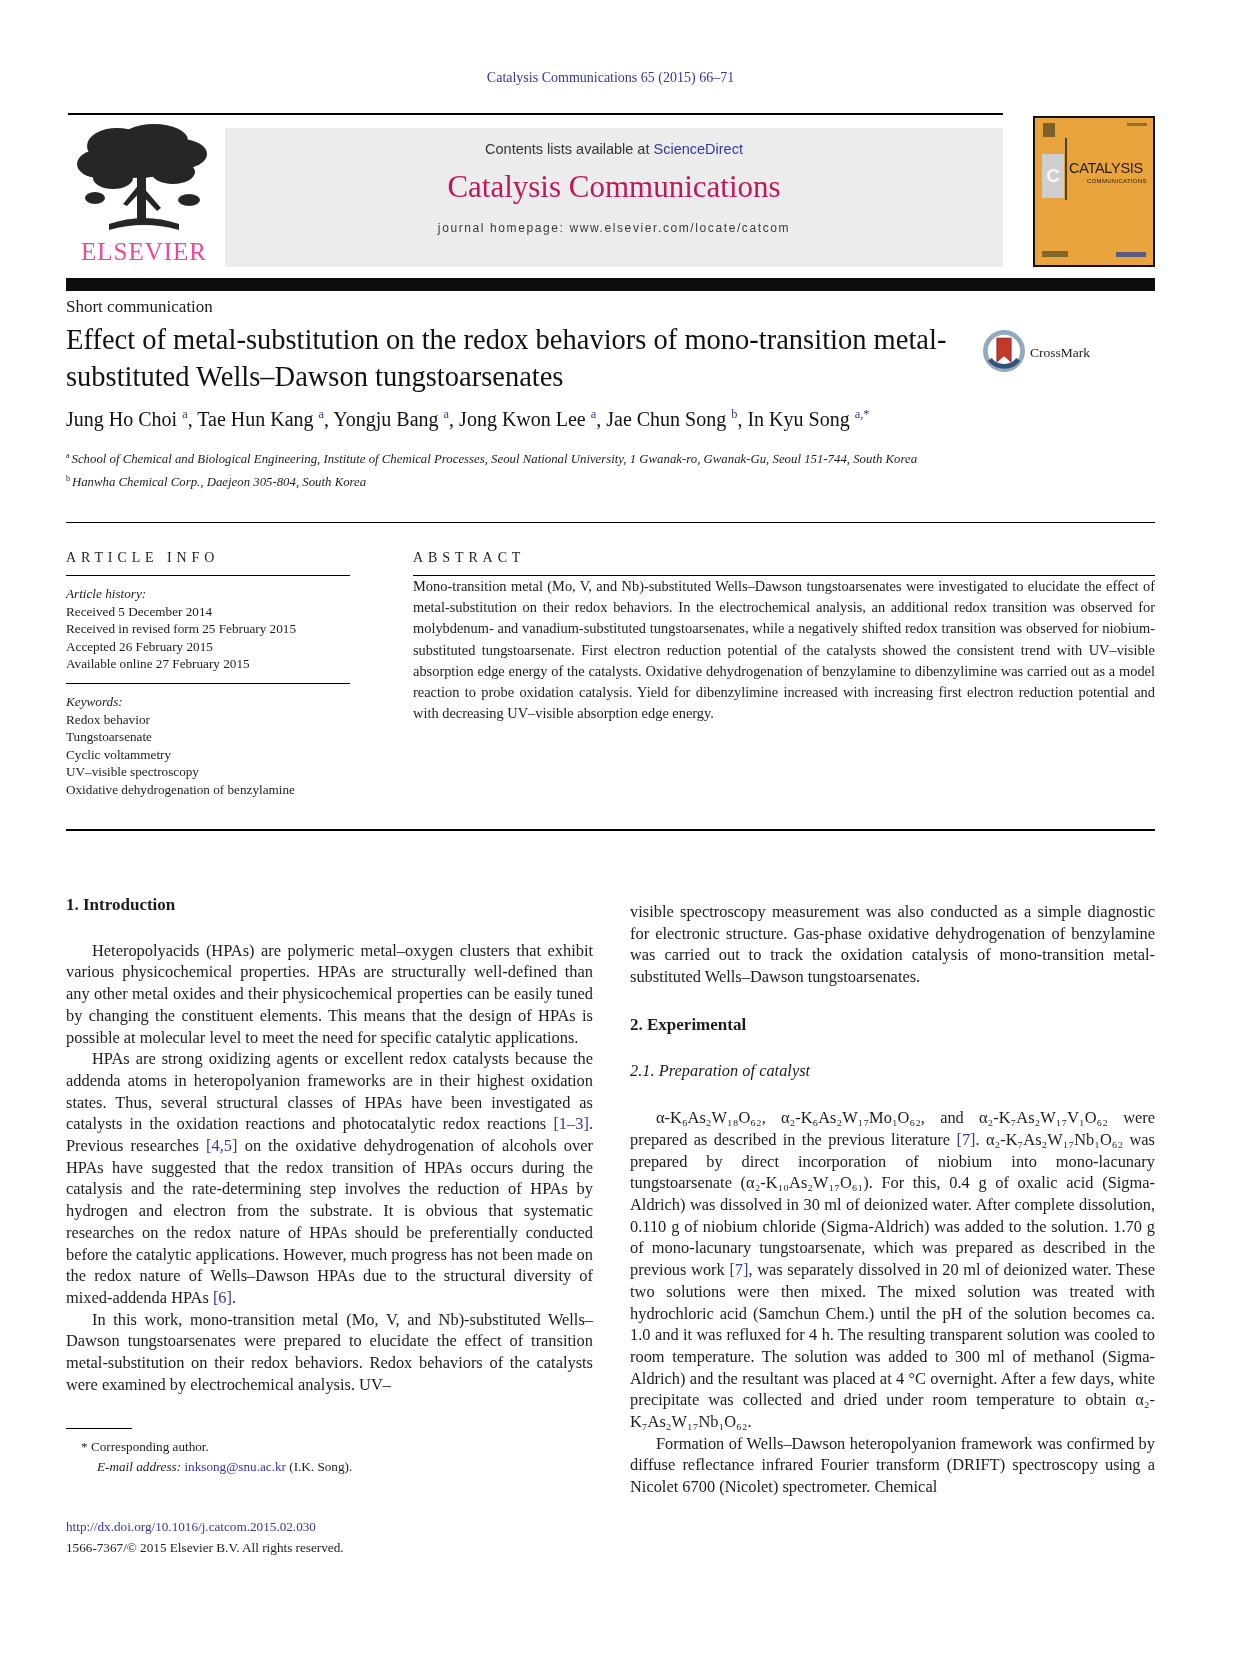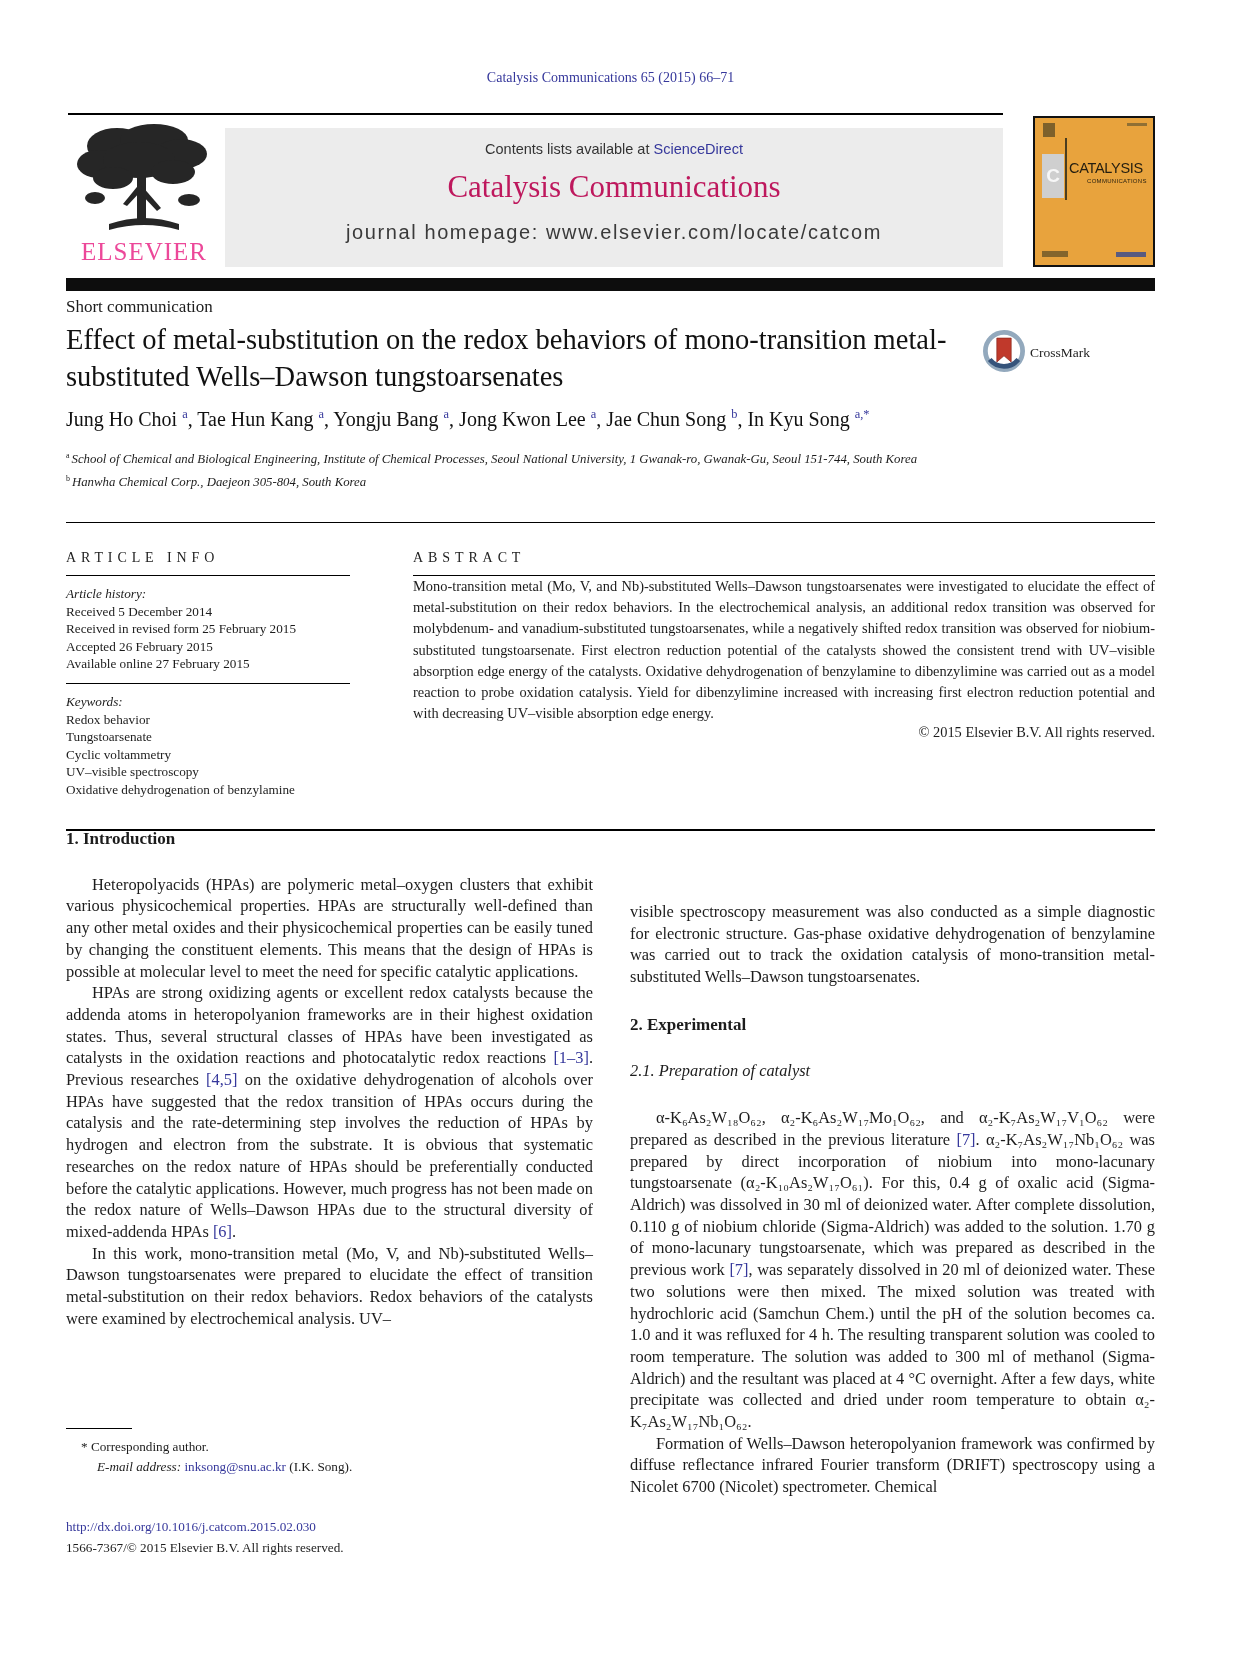--- a/index.html
+++ b/index.html
@@ -18,21 +18,21 @@
   .citation{position:absolute;top:70px;left:66px;width:1089px;text-align:center;
     font-size:14px;color:var(--link);}
   .top-rule{position:absolute;top:113px;left:68px;width:935px;height:2px;background:#000;}
   
   .elsevier-logo{position:absolute;left:66px;top:120px;width:156px;height:152px;text-align:center;}
   .elsevier-wordmark{font-size:25px;letter-spacing:1px;color:#ec4899;margin-top:-4px;}
   
   .banner{position:absolute;left:225px;top:128px;width:778px;height:139px;background:#ececec;text-align:center;}
   .contents-line{margin-top:13px;font-size:14.5px;color:#333;font-family:"Liberation Sans",sans-serif;}
   .journal-title{margin-top:12px;font-size:31px;color:#be185d;}
-  .homepage-line{margin-top:16px;font-size:20px;letter-spacing:1.6px;color:#3a3a3a;font-family:"Liberation Sans",sans-serif;}
+  .homepage-line{margin-top:16px;font-size:12px;letter-spacing:1.6px;color:#3a3a3a;font-family:"Liberation Sans",sans-serif;}
   
   .cover-thumb{position:absolute;left:1033px;top:116px;width:122px;height:151px;background:#e8a33d;
     border:2px solid #111;box-sizing:border-box;}
   .cover-c{position:absolute;left:7px;top:36px;width:22px;height:44px;background:#cfcfcf;
     color:#f7f7f7;font-family:"Liberation Sans",sans-serif;font-size:19px;font-weight:bold;
     display:flex;align-items:center;justify-content:center;}
   .cover-vstrip{position:absolute;left:30px;top:20px;width:2px;height:62px;background:#4a3d20;}
   .cover-title{position:absolute;left:34px;top:42px;font-family:"Liberation Sans",sans-serif;
     font-size:14.5px;color:#241e10;letter-spacing:-0.3px;}
   .cover-sub{position:absolute;left:52px;top:60px;font-family:"Liberation Sans",sans-serif;
@@ -55,21 +55,21 @@
   .abs-col{position:absolute;left:413px;top:550px;width:742px;}
   .col-heading{font-size:14px;letter-spacing:0.35em;color:#222;}
   .heading-rule{margin-top:9px;height:1px;background:#000;}
   .info-block{margin-top:9px;font-size:13.2px;line-height:17.6px;}
   .info-label{font-style:italic;}
   .info-divider{margin:10px 0 9px;height:1px;background:#000;}
   .abs-text{margin-top:0;font-size:14.4px;line-height:21.2px;text-align:justify;}
   .abs-copyright{text-align:right;font-size:14.4px;margin-top:0;}
   .body-rule{position:absolute;left:66px;top:829px;width:1089px;height:2px;background:#000;}
   
-  .col-left{position:absolute;left:66px;top:828px;width:527px;}
+  .col-left{position:absolute;left:66px;top:894px;width:527px;}
   .col-right{position:absolute;left:630px;top:862px;width:525px;}
   .body-col{font-size:16.4px;line-height:21.7px;text-align:justify;}
   .body-col p{margin:0;text-indent:26px;}
   .body-col p.noindent{text-indent:0;margin-top:39px;}
   .sec-heading{font-size:17px;font-weight:bold;margin:0 0 24px 0;text-align:left;}
   .sec-heading.mid{margin-top:24px;}
   .subsec-heading{font-size:16.4px;font-style:italic;font-weight:normal;margin:0 0 26px 0;text-align:left;}
   .gap-after{margin-bottom:26px !important;}
   
   .footnote{position:absolute;left:66px;top:1428px;width:430px;font-size:13.2px;line-height:19.5px;}
@@ -175,21 +175,20 @@
       <div>Cyclic voltammetry</div>
       <div>UV–visible spectroscopy</div>
       <div>Oxidative dehydrogenation of benzylamine</div>
     </div>
   </div>
 
   <div class="abs-col">
     <div class="col-heading">ABSTRACT</div>
     <div class="heading-rule"></div>
     <div class="abs-text">Mono-transition metal (Mo, V, and Nb)-substituted Wells–Dawson tungstoarsenates were investigated to elucidate the effect of metal-substitution on their redox behaviors. In the electrochemical analysis, an additional redox transition was observed for molybdenum- and vanadium-substituted tungstoarsenates, while a negatively shifted redox transition was observed for niobium-substituted tungstoarsenate. First electron reduction potential of the catalysts showed the consistent trend with UV–visible absorption edge energy of the catalysts. Oxidative dehydrogenation of benzylamine to dibenzylimine was carried out as a model reaction to probe oxidation catalysis. Yield for dibenzylimine increased with increasing first electron reduction potential and with decreasing UV–visible absorption edge energy.</div>
-    <div class="abs-copyright">© 2015 Elsevier B.V. All rights reserved.</div>
   </div>
 
   <div class="body-rule"></div>
 
   <div class="col-left body-col">
     <h2 class="sec-heading">1. Introduction</h2>
     <p>Heteropolyacids (HPAs) are polymeric metal–oxygen clusters that exhibit various physicochemical properties. HPAs are structurally well-defined than any other metal oxides and their physicochemical properties can be easily tuned by changing the constituent elements. This means that the design of HPAs is possible at molecular level to meet the need for specific catalytic applications.</p>
     <p><span>HPAs are strong oxidizing agents or excellent redox catalysts because the addenda atoms in heteropolyanion frameworks are in their highest oxidation states. Thus, several structural classes of HPAs have been investigated as catalysts in the oxidation reactions and photocatalytic redox reactions </span><span class="seg-link">[1–3]</span><span>. Previous researches </span><span class="seg-link">[4,5]</span><span> on the oxidative dehydrogenation of alcohols over HPAs have suggested that the redox transition of HPAs occurs during the catalysis and the rate-determining step involves the reduction of HPAs by hydrogen and electron from the substrate. It is obvious that systematic researches on the redox nature of HPAs should be preferentially conducted before the catalytic applications. However, much progress has not been made on the redox nature of Wells–Dawson HPAs due to the structural diversity of mixed-addenda HPAs </span><span class="seg-link">[6]</span><span>.</span></p>
     <p>In this work, mono-transition metal (Mo, V, and Nb)-substituted Wells–Dawson tungstoarsenates were prepared to elucidate the effect of transition metal-substitution on their redox behaviors. Redox behaviors of the catalysts were examined by electrochemical analysis. UV–</p>
   </div>

